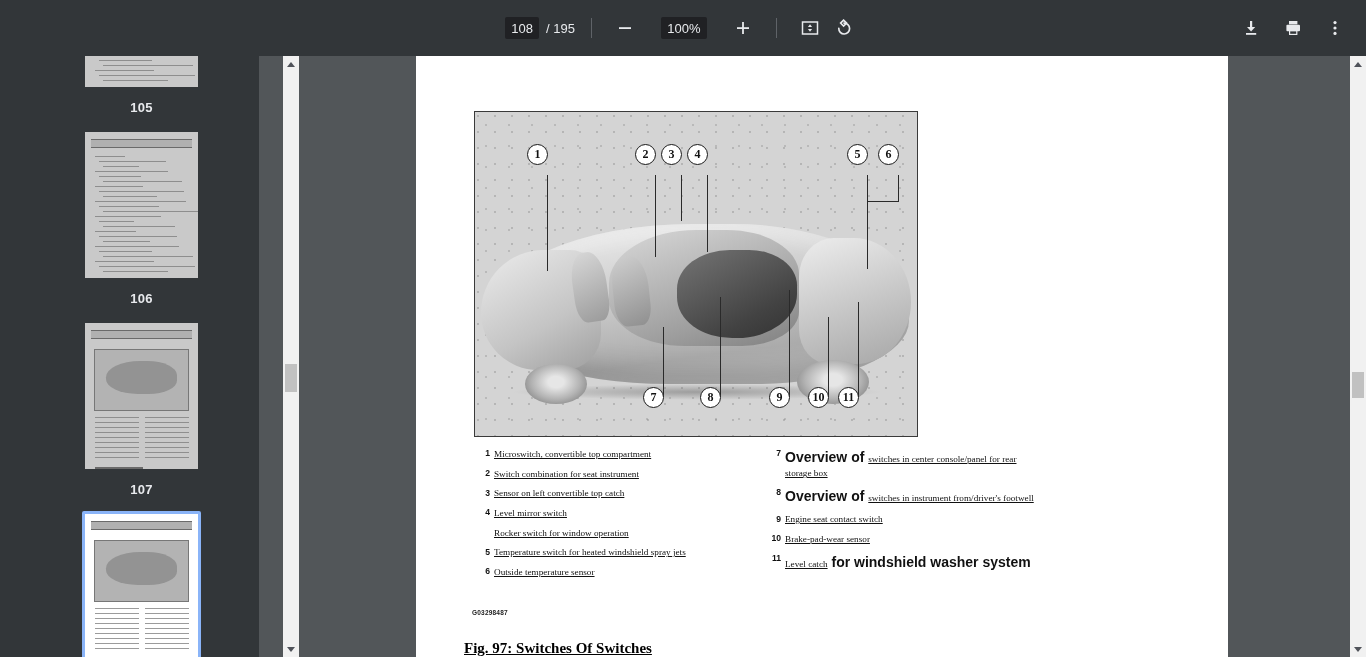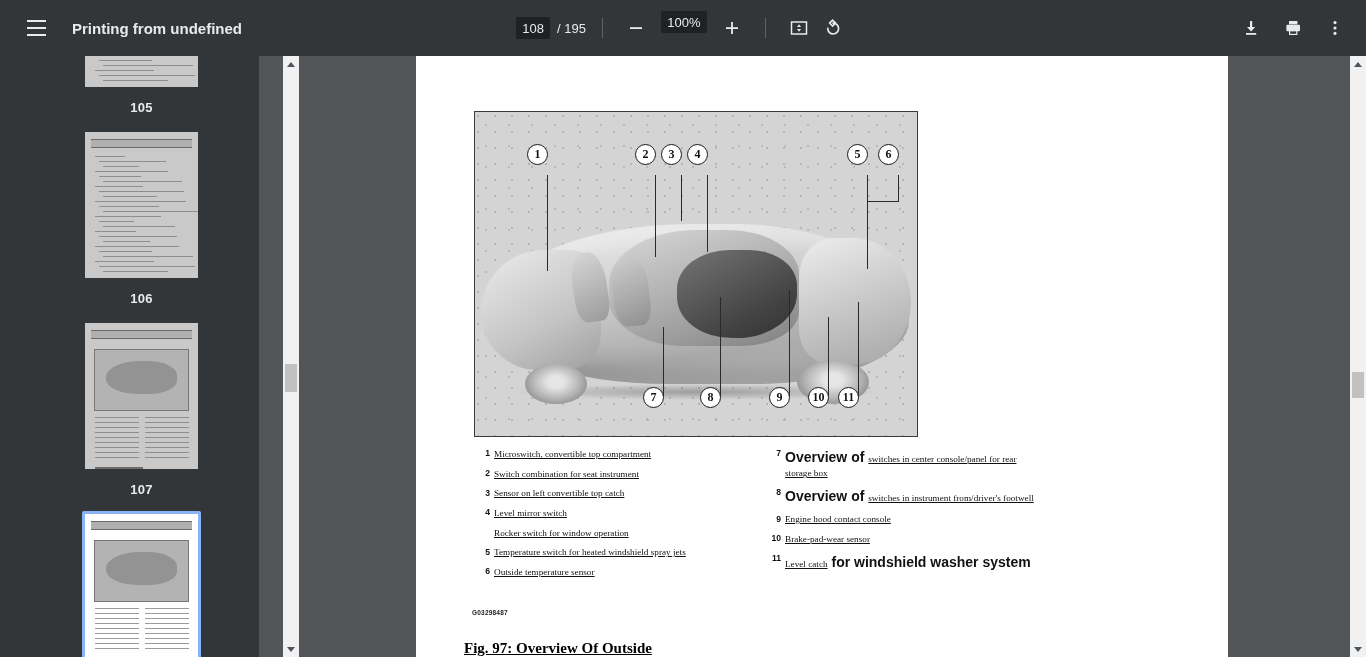--- a/index.html
+++ b/index.html
@@ -48,21 +48,21 @@
     text-align: center; font-size: 13px;
     font-family: "Liberation Sans", sans-serif;
   }
   .page-total { margin-left: 7px; font-size: 13px; color: #e8eaed; white-space: nowrap; }
 
   .tb-divider {
     width: 1px; height: 20px; background: #5f6368;
     margin: 0 16px;
   }
 
-  .zoom-group { display: flex; gap: 4px; }
+  .zoom-group { display: flex; align-items: center; gap: 15px; }
   .icon-btn {
     width: 34px; height: 34px;
     display: flex; align-items: center; justify-content: center;
     cursor: pointer; border-radius: 50%;
     color: #e8eaed;
   }
   .zoom-input {
     width: 46px; height: 22px;
     background: #202124; color: #e8eaed;
     border: none; outline: none; border-radius: 2px;
@@ -308,28 +308,20 @@
     position: absolute; top: 56px; right: 0;
     width: 16px; height: 601px;
     background: #f1f1f1;
   }
 </style>
 </head>
 <body>
 
 <div class="toolbar">
 
-  <div class="tb-left">
-    <div class="hamburger">
-      <span></span>
-      <span></span>
-      <span></span>
-    </div>
-    <div class="doc-title">Printing from undefined</div>
-  </div>
 
   <div class="tb-center">
     <div class="page-group">
       <input class="page-input" value="108" style="">
       <span class="page-total">/ 195</span>
     </div>
 
     <div class="tb-divider"></div>
 
     <div class="zoom-group">
@@ -591,35 +583,35 @@
           <div class="leg-row">
             <div class="leg-num">7</div>
             <div class="leg-text"><span class="b">Overview of </span><span class="u">switches in center console/panel for rear storage box</span></div>
           </div>
           <div class="leg-row">
             <div class="leg-num">8</div>
             <div class="leg-text"><span class="b">Overview of </span><span class="u">switches in instrument from/driver's footwell</span></div>
           </div>
           <div class="leg-row">
             <div class="leg-num">9</div>
-            <div class="leg-text"><span class="u">Engine hood contact console</span></div>
+            <div class="leg-text"><span class="u">Engine seat contact switch</span></div>
           </div>
           <div class="leg-row">
             <div class="leg-num">10</div>
             <div class="leg-text"><span class="u">Brake-pad-wear sensor</span></div>
           </div>
           <div class="leg-row">
             <div class="leg-num">11</div>
             <div class="leg-text"><span class="u">Level catch</span><span class="b"> for windshield washer system</span></div>
           </div>
         </div>
     </div>
 
     <div class="img-id">G03298487</div>
-    <div class="fig-caption">Fig. 97: Overview Of Outside</div>
+    <div class="fig-caption">Fig. 97: Switches Of Switches</div>
   </div>
 </div>
 
 <div class="vw-scroll">
   <div class="sb-arrow top">
     <div class="arrow-up"></div>
   </div>
   <div class="sb-thumb" style="top:316px;height:26px;"></div>
   <div class="sb-arrow bottom">
     <div class="arrow-down"></div>

